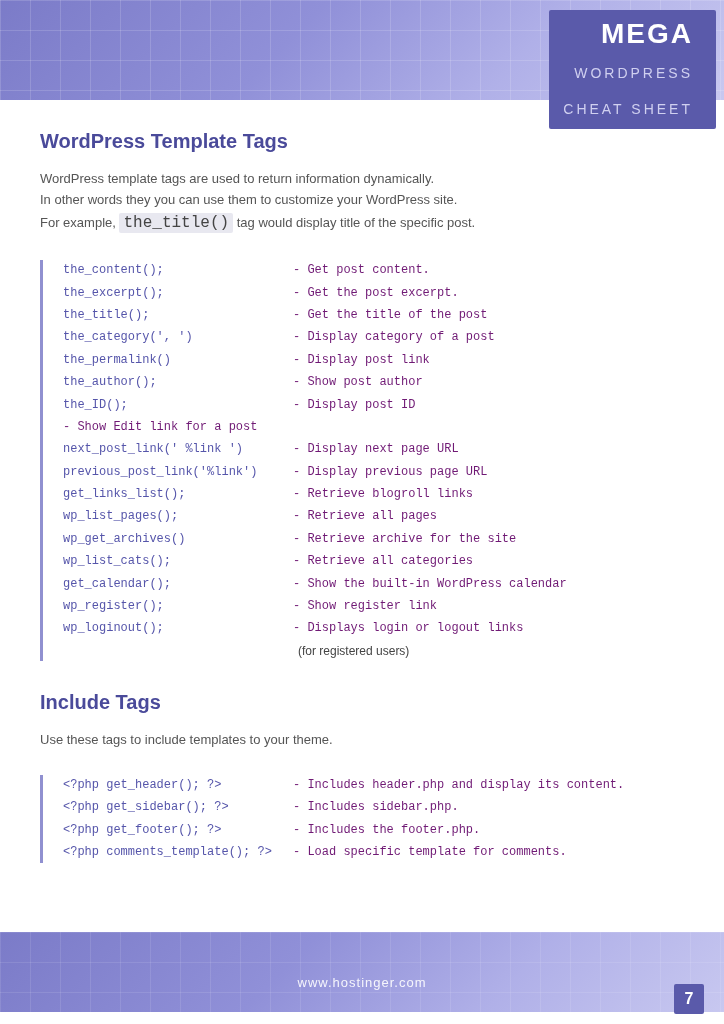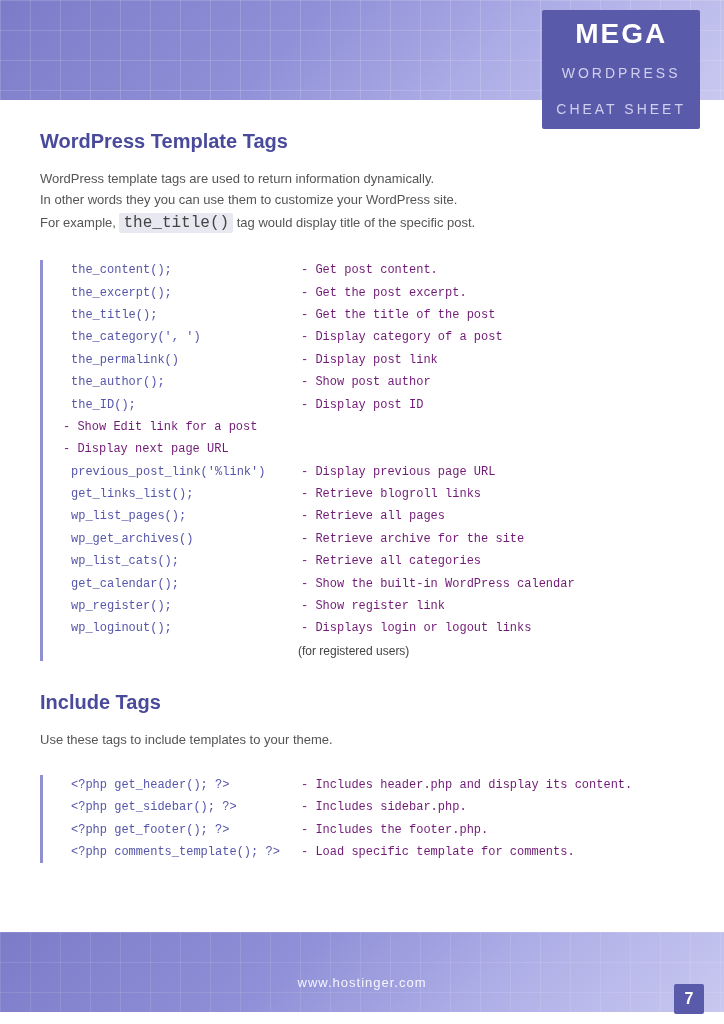--- a/index.html
+++ b/index.html
@@ -36,24 +36,24 @@
       background-image:
         linear-gradient(rgba(255,255,255,0.15) 1px, transparent 1px),
         linear-gradient(90deg, rgba(255,255,255,0.15) 1px, transparent 1px);
       background-size: 30px 30px;
     }
 
     
     .logo-box {
       position: absolute;
       top: 10px;
-      right: 24px;
+      right: 8px;
       background: #5a5aaa;
-      padding: 10px 14px 10px 14px;
-      text-align: center;
+      padding: 10px 23px 10px 14px;
+      text-align: right;
       border-radius: 2px;
     }
 
     .logo-mega {
       font-size: 28px;
       font-weight: 900;
       color: #ffffff;
       letter-spacing: 2px;
       line-height: 1;
       display: block;
@@ -108,21 +108,20 @@
       display: flex;
       margin-bottom: 2px;
       font-family: 'Courier New', monospace;
       font-size: 12px;
       line-height: 1.7;
     }
 
     .code-left {
       min-width: 230px;
       color: #5555aa;
-      margin-left: 8px;
     }
 
     .code-right {
       color: #701a75;
     }
 
     .code-right-indent {
       padding-left: 235px;
       font-family: Liberation Sans, sans-serif;
       font-size: 12px;
@@ -235,20 +234,21 @@
         <span class="code-right">- Show post author</span>
       </div>
       <div class="code-row">
         <span class="code-left">the_ID();</span>
         <span class="code-right">- Display post ID</span>
       </div>
       <div class="code-row">
         <span class="code-right">- Show Edit link for a post</span>
       </div>
       <div class="code-row">
+        <span class="code-left">next_post_link(' %link ')</span>
         <span class="code-right">- Display next page URL</span>
       </div>
       <div class="code-row">
         <span class="code-left">previous_post_link('%link')</span>
         <span class="code-right">- Display previous page URL</span>
       </div>
       <div class="code-row">
         <span class="code-left">get_links_list();</span>
         <span class="code-right">- Retrieve blogroll links</span>
       </div>

